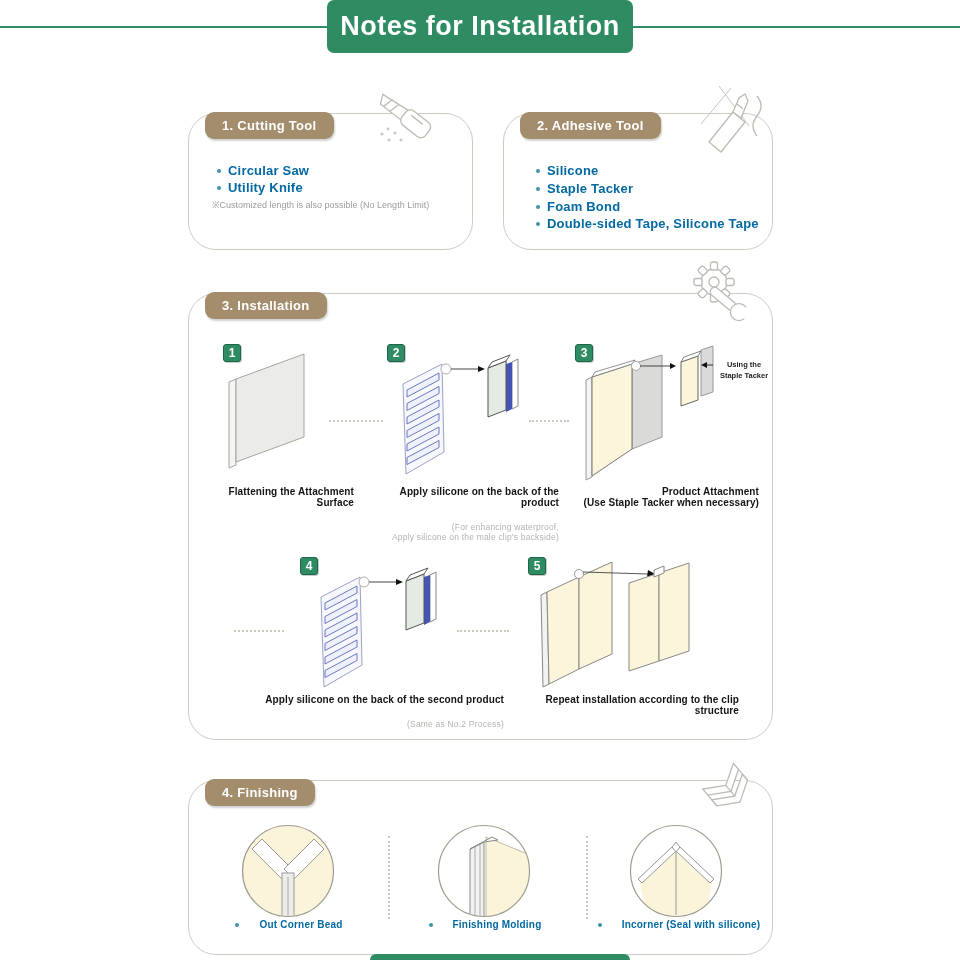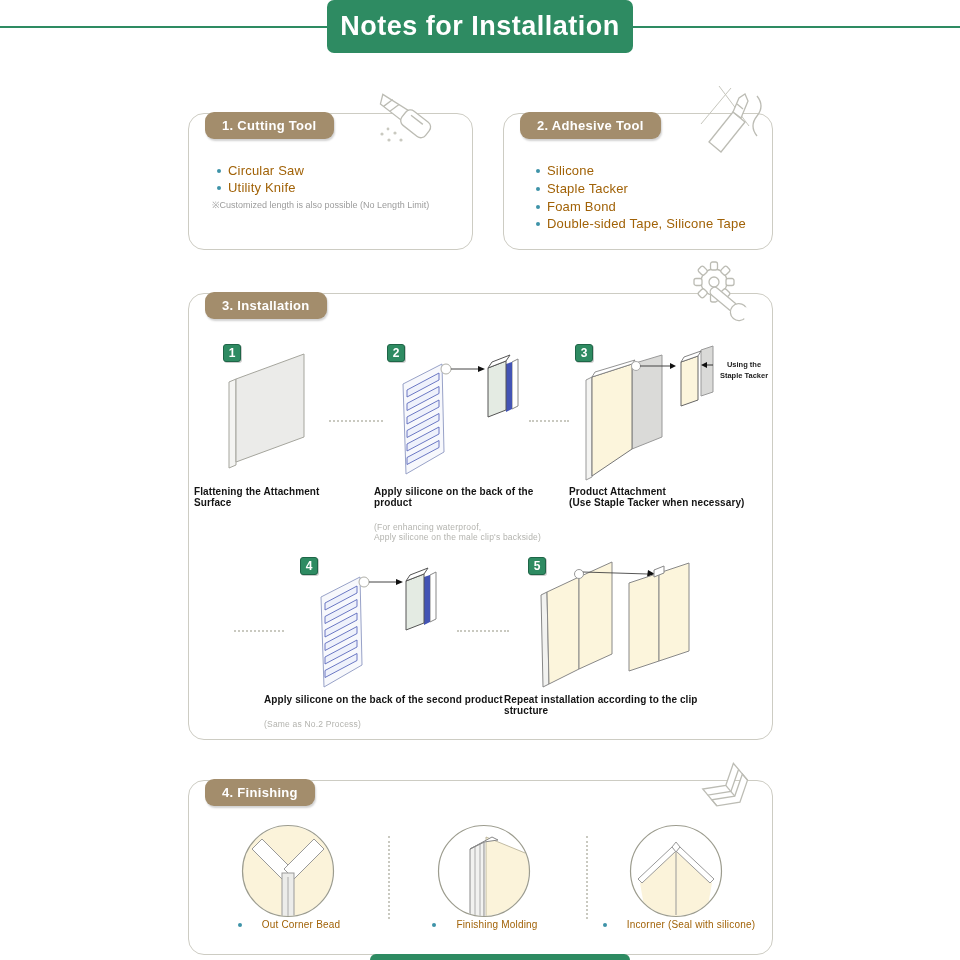--- a/index.html
+++ b/index.html
@@ -2,32 +2,32 @@
 <html><head>
 <meta charset="utf-8">
 <style>
   *{margin:0;padding:0;box-sizing:border-box}
   html,body{width:960px;height:960px;background:#fff;font-family:"Liberation Sans",sans-serif}
   .page{position:relative;width:960px;height:960px;background:#fff;overflow:hidden}
   .abs{position:absolute}
   .header-line{position:absolute;left:0;top:26px;width:960px;height:0;border-top:2px solid #2E8B62}
   .title-box{position:absolute;left:327px;top:0;width:306px;height:53px;background:#2E8B62;border-radius:7px;
     color:#fff;font-size:27px;font-weight:bold;text-align:center;line-height:53px;letter-spacing:.5px}
-  .sec{position:absolute;border:1.5px solid #cdccc3;border-radius:16px;background:#fff}
+  .sec{position:absolute;border:1.5px solid #cdccc3;border-radius:28px;background:#fff}
   .sec-label{position:absolute;top:-2px;height:27px;line-height:27px;background:#A38D6C;color:#fff;
     font-weight:bold;font-size:13px;border-radius:9px;padding:0 17px;letter-spacing:.3px;
     box-shadow:1px 2px 2px rgba(0,0,0,.18);white-space:nowrap}
   .li{position:absolute;display:flex;align-items:center;gap:7px;white-space:nowrap}
   .dot{width:4px;height:4px;border-radius:50%;background:#3E93A8;flex:0 0 auto}
-  .li-text{font-size:13px;font-weight:normal;color:#a16207;letter-spacing:.2px}
+  .li-text{font-size:13px;font-weight:bold;color:#0369a1;letter-spacing:.2px}
   .note{position:absolute;font-size:9px;color:#9c9c9c;white-space:nowrap}
   .badge{position:absolute;width:18px;height:18px;background:#2E8B62;border:1px solid #1e6547;color:#fff;
     font-size:12px;font-weight:bold;text-align:center;line-height:16px;border-radius:3px;
     box-shadow:1px 1px 0 rgba(0,0,0,.2)}
-  .cap{position:absolute;text-align:left}
+  .cap{position:absolute;text-align:right}
   .cap-main{font-size:10px;font-weight:bold;color:#141414;letter-spacing:.1px}
   .cap-sub{font-size:8.5px;color:#b3b3ae;margin-top:14px;letter-spacing:.2px}
   .hdots{position:absolute;height:0;border-top:2px dotted #c9c9c0}
   .vdots{position:absolute;width:0;border-left:2px dotted #c9c9c0}
   .ill{position:absolute}
   .fin-cap{position:absolute;display:flex;align-items:center;justify-content:center;gap:20px}
   .fin-cap .li-text{font-size:10px}
   .peek{position:absolute;left:370px;top:954px;width:260px;height:6px;background:#2E8B62;border-radius:8px 8px 0 0}
 </style>
 </head>

